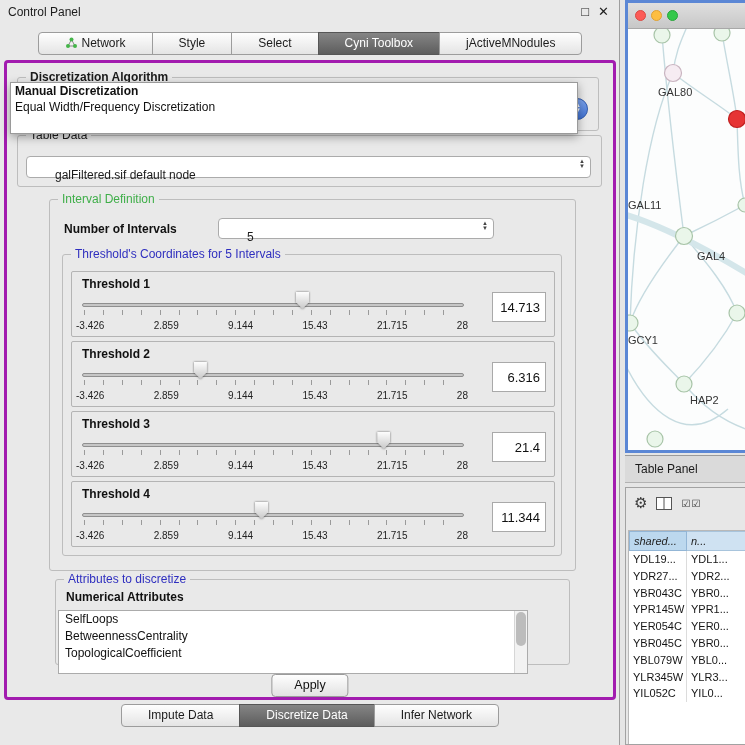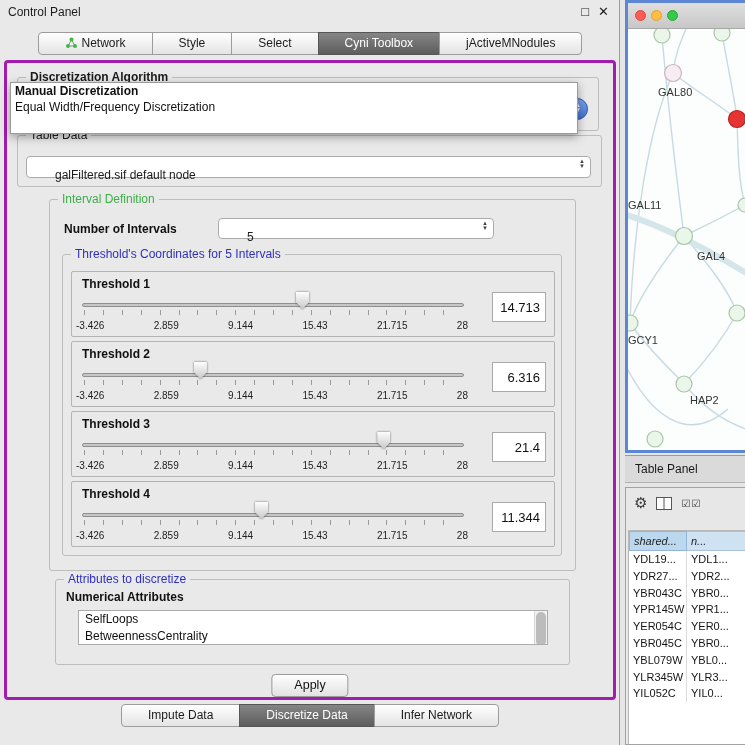--- a/index.html
+++ b/index.html
@@ -68,21 +68,21 @@
   .thumb { position:absolute; top:2px; width:13px; height:17px; margin-left:-6.5px; filter:drop-shadow(0 0 1px rgba(0,0,0,.55)); }
   .thumb-shape { width:13px; height:17px; background:linear-gradient(#fdfdfd,#c8c8c8);
                  clip-path:polygon(0 0,100% 0,100% 60%,50% 100%,0 60%); }
   .tick-labels { position:absolute; left:4px; top:48px; width:392px; display:flex; justify-content:space-between; font-size:10px; color:#222; }
   .valbox { position:absolute; right:8px; top:20px; width:54px; height:30px; background:#fff; border:1px solid #a9a9a9;
             font-size:13px; font-family:"Liberation Sans",sans-serif; text-align:right; padding-right:5px; color:#111; }
 
   
   #attr-group { left:48px; top:516px; width:515px; height:86px; }
   #attr-title { position:absolute; left:10px; top:10px; font-size:12px; font-weight:bold; color:#111; }
-  .listbox { position:absolute; left:22px; top:30px; width:470px; height:35px; background:#fff; border:1px solid #ababab; overflow:hidden; font-size:12px; }
+  .listbox { position:absolute; left:2px; top:30px; width:470px; height:64px; background:#fff; border:1px solid #ababab; overflow:hidden; font-size:12px; }
   .list-items { position:absolute; left:0; top:0; right:13px; }
   .list-item { height:17px; line-height:17px; padding-left:6px; color:#111; white-space:nowrap; }
   .lscroll { position:absolute; right:0; top:0; bottom:0; width:13px; background:#f2f2f2; border-left:1px solid #d6d6d6; }
   .lthumb { position:absolute; left:1px; top:1px; width:10px; height:34px; background:#bcbcbc; border-radius:5px; }
 
   #apply-btn { position:absolute; left:50%; top:611px; transform:translateX(-50%); padding:3px 22px 4px; font-size:12.5px;
                background:linear-gradient(#fefefe,#e2e2e2); border:1px solid #9b9b9b; border-radius:4px; color:#111;
                font-family:"Liberation Sans",sans-serif; }
 
   #bottom-tabs { position:absolute; left:0; top:704px; width:620px; display:flex; justify-content:center; }

